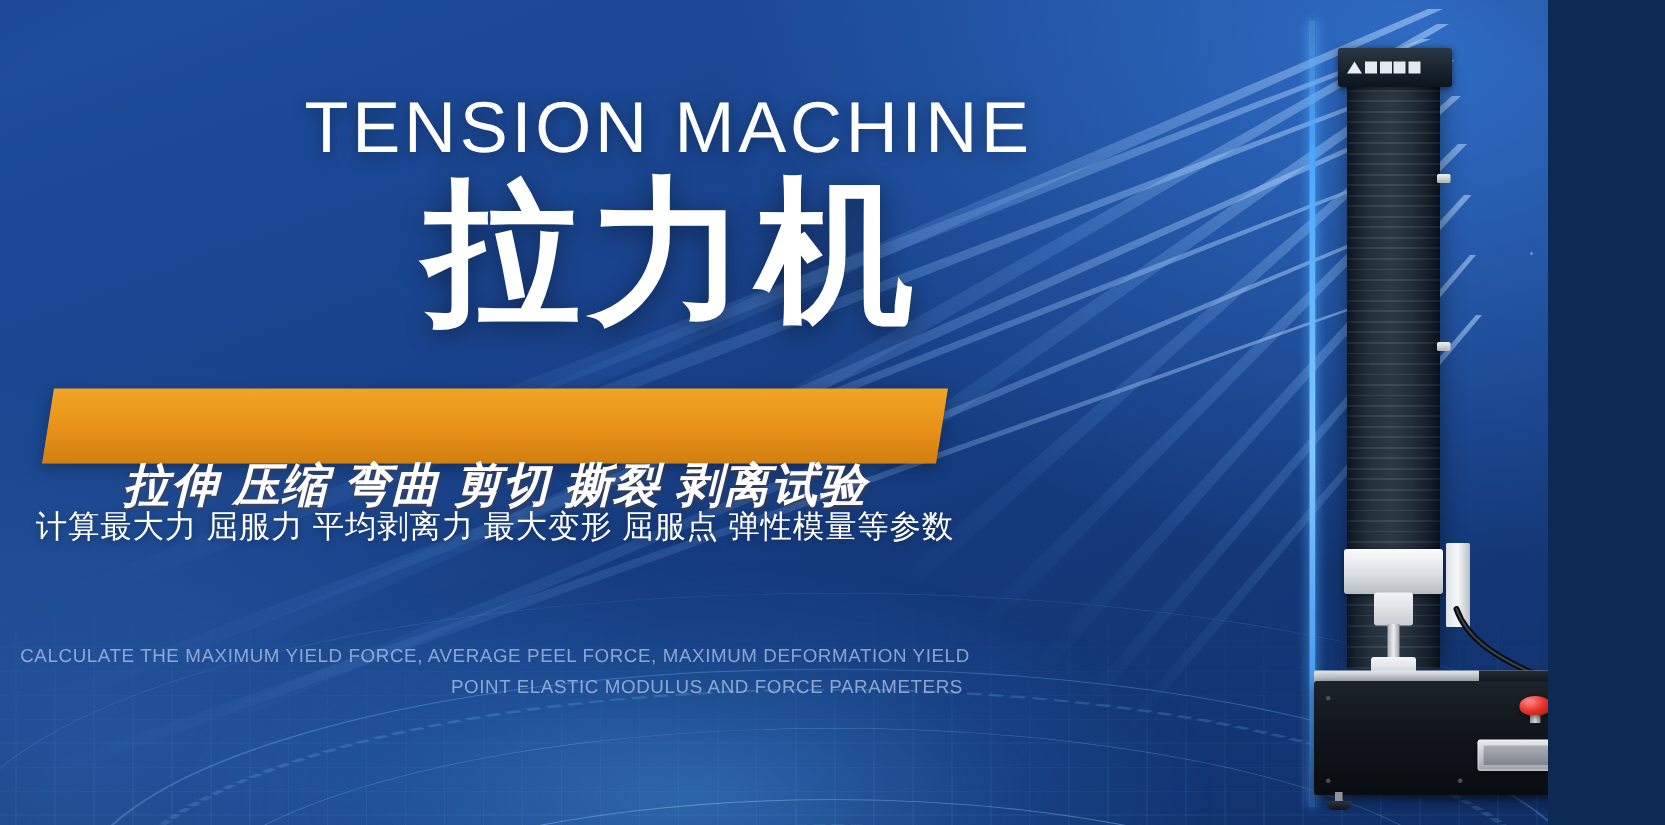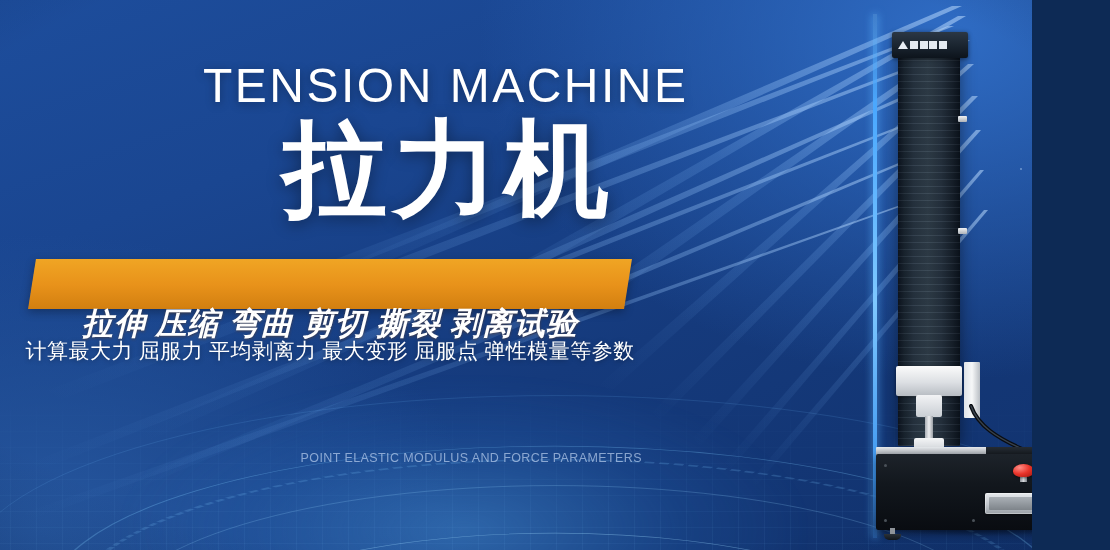--- a/index.html
+++ b/index.html
@@ -139,21 +139,20 @@
     color: #ffffff;
     white-space: nowrap;
     text-shadow: 0 1px 5px rgba(0,0,0,0.35);
   }
   .feature-line.l1 {
     top: 337px;
     text-align: center;
     font-size: 21px;
     letter-spacing: 0.5px;
     font-weight: 500;
-    font-family: Liberation Serif, serif;
   }
   .feature-line.l2 {
     top: 381px;
     text-align: right;
     padding-right: 18px;
     box-sizing: border-box;
     font-size: 20px;
     letter-spacing: 0.5px;
     font-weight: 500;
   }
@@ -429,20 +428,21 @@
   <div class="headline-en">TENSION MACHINE</div>
 
   <div class="headline-cn">拉力机</div>
 
   <div class="ribbon"></div>
   <div class="ribbon-text">拉伸 压缩 弯曲 剪切 撕裂 剥离试验</div>
 
   <div class="feature-line l1">计算最大力 屈服力 平均剥离力 最大变形 屈服点 弹性模量等参数</div>
 
 
+  <div class="sub-en s1">CALCULATE THE MAXIMUM YIELD FORCE, AVERAGE PEEL FORCE, MAXIMUM DEFORMATION YIELD</div>
 
   <div class="sub-en s2">POINT ELASTIC MODULUS AND FORCE PARAMETERS</div>
 
   <div class="machine">
     <div class="mach-shadow"></div>
 
     <div class="column">
       <div class="column-texture"></div>
     </div>
     <div class="col-glow left"></div>

